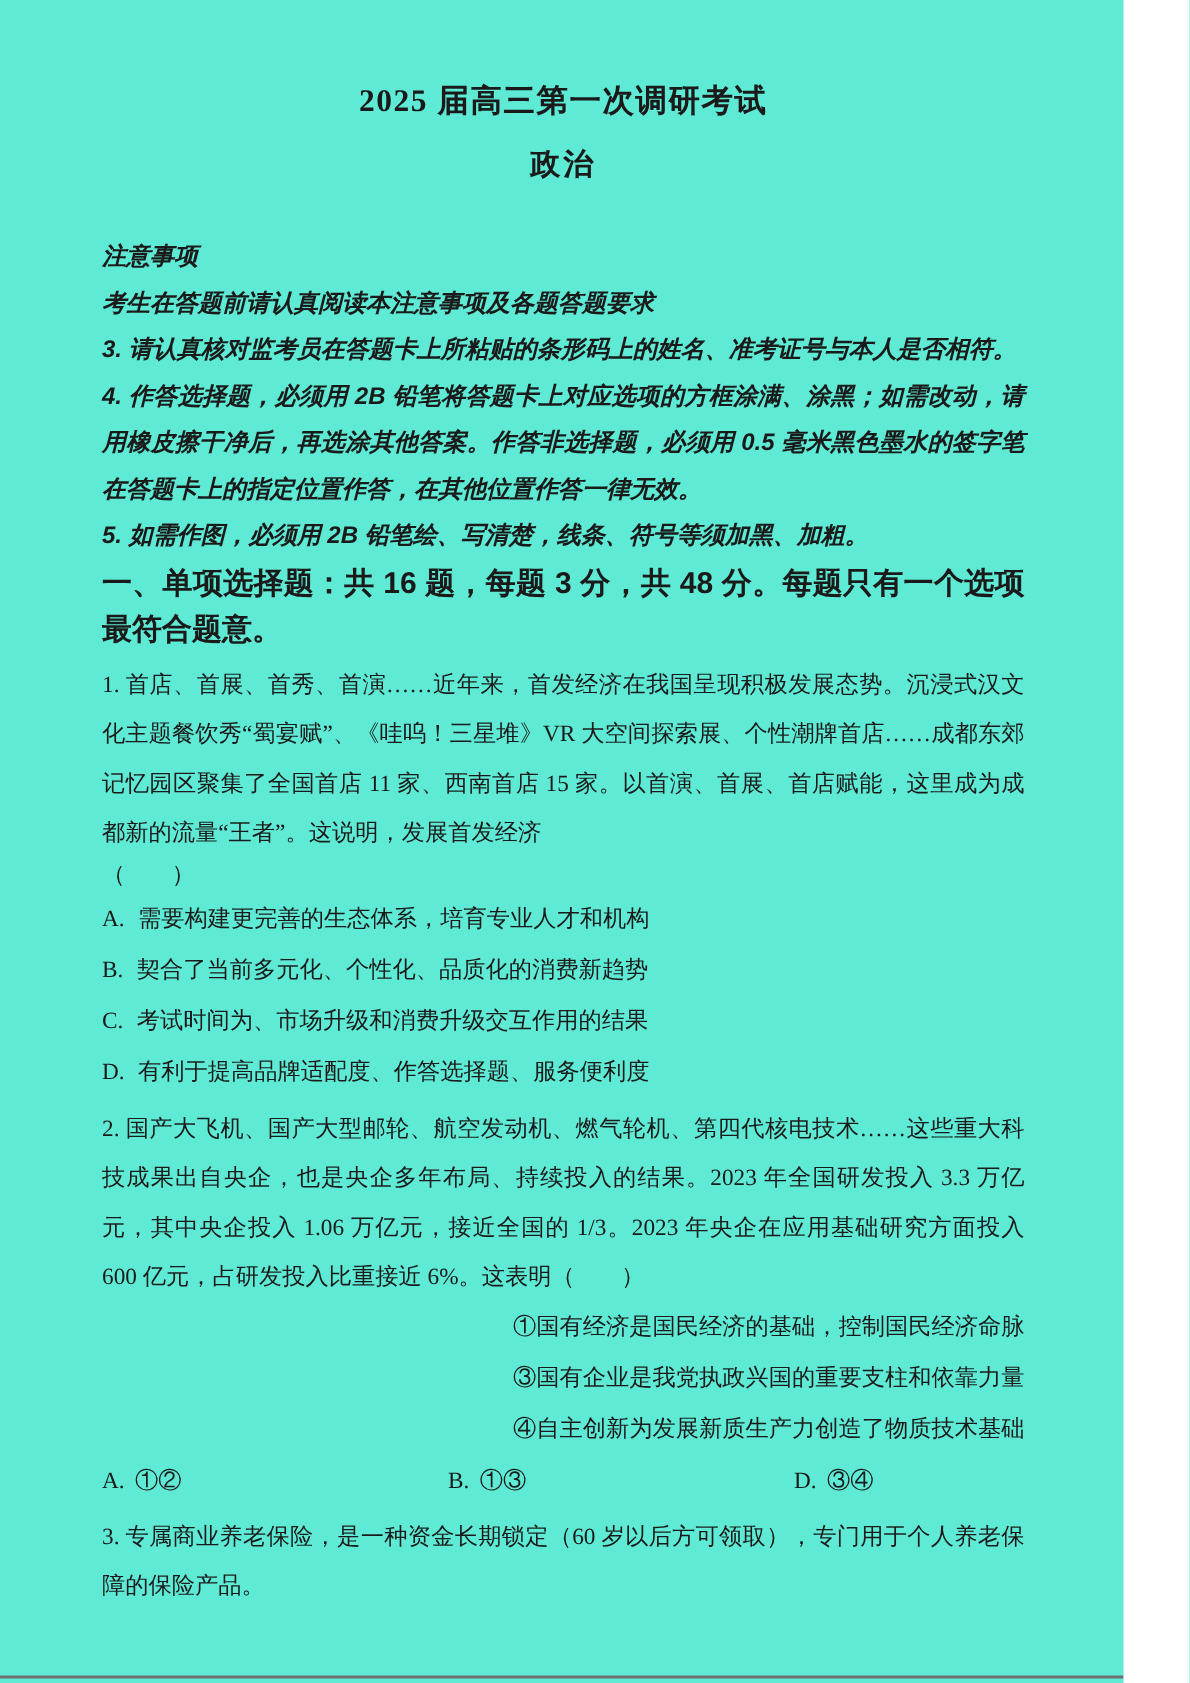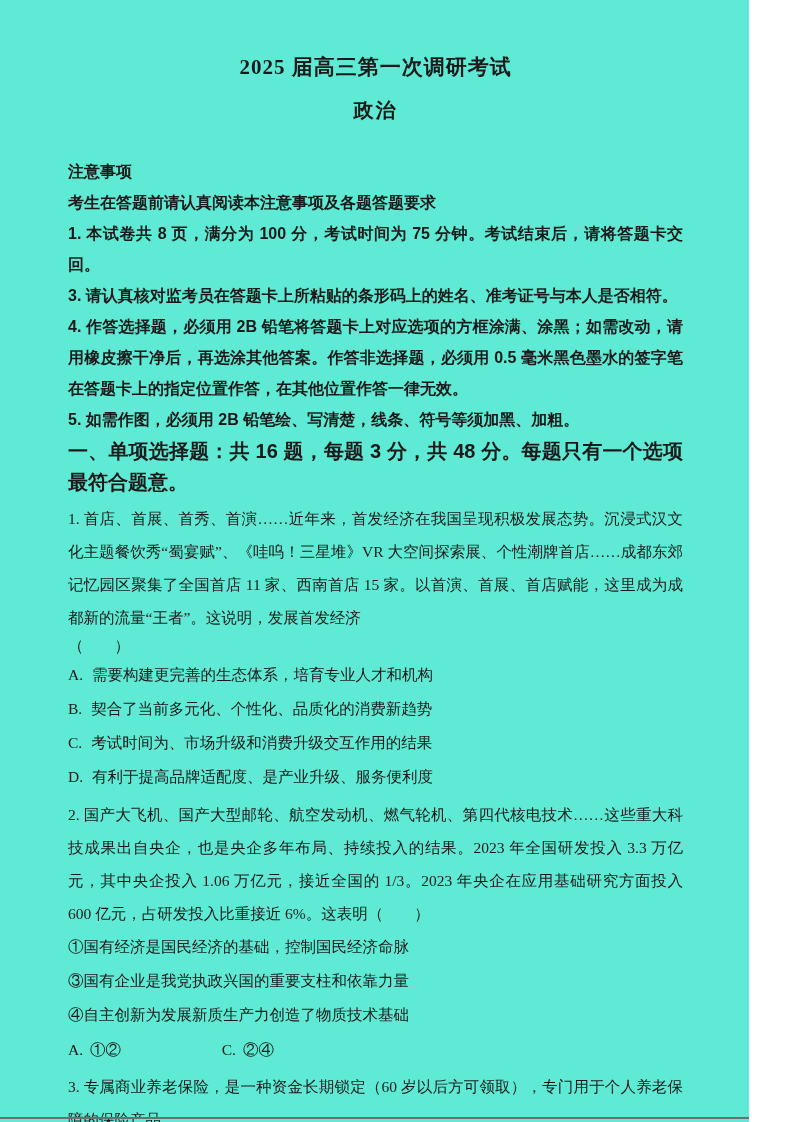--- a/index.html
+++ b/index.html
@@ -32,20 +32,21 @@
   .subject {
     margin: 14px 0 15px 0;
     font-weight: bold;
     font-size: 20px;
     line-height: 28px;
     text-align: center;
     letter-spacing: 2px;
   }
   .notice {
     margin-top: 32px;
+    font-style: italic;
   }
   .notice p {
     margin: 0;
     font-family: "Liberation Sans", "DejaVu Sans", sans-serif;
     font-weight: bold;
     font-size: 16px;
     line-height: 31px;
     text-align: justify;
   }
   .section-header {
@@ -71,26 +72,28 @@
   .option {
     margin: 0;
     font-size: 15.5px;
     line-height: 34px;
   }
   .opt-label { margin-right: 9px; }
   .statement {
     margin: 0;
     font-size: 15.5px;
     line-height: 34px;
+    text-align: right;
   }
   .options-row {
     display: flex;
     margin-top: 2px;
     font-size: 15.5px;
     line-height: 32px;
+    justify-content: space-between;
   }
   .options-row .opt-cell { flex: 0 0 25%; }
   .options-row .opt-label { margin-right: 7px; }
   .page-bottom-line {
     position: absolute;
     left: 0;
     right: 0;
     bottom: 3px;
     height: 2px;
     background: #6e6e6e;
@@ -101,45 +104,45 @@
 
 <div class="page">
   <div class="content">
 
     <h1 class="title">2025 届高三第一次调研考试</h1>
     <h2 class="subject">政治</h2>
 
     <div class="notice">
       <p>注意事项</p>
       <p>考生在答题前请认真阅读本注意事项及各题答题要求</p>
-      <p>1. 本试卷共 8 页，满分为 100 分，考试时间为 75 分钟。考试结束后，请将答题卡交回。</p>
       <p>3. 请认真核对监考员在答题卡上所粘贴的条形码上的姓名、准考证号与本人是否相符。</p>
       <p>4. 作答选择题，必须用 2B 铅笔将答题卡上对应选项的方框涂满、涂黑；如需改动，请用橡皮擦干净后，再选涂其他答案。作答非选择题，必须用 0.5 毫米黑色墨水的签字笔在答题卡上的指定位置作答，在其他位置作答一律无效。</p>
       <p>5. 如需作图，必须用 2B 铅笔绘、写清楚，线条、符号等须加黑、加粗。</p>
     </div>
 
     <p class="section-header">一、单项选择题：共 16 题，每题 3 分，共 48 分。每题只有一个选项最符合题意。</p>
 
     <div class="question">
       <p class="q-text">1. 首店、首展、首秀、首演……近年来，首发经济在我国呈现积极发展态势。沉浸式汉文化主题餐饮秀“蜀宴赋”、《哇呜！三星堆》VR 大空间探索展、个性潮牌首店……成都东郊记忆园区聚集了全国首店 11 家、西南首店 15 家。以首演、首展、首店赋能，这里成为成都新的流量“王者”。这说明，发展首发经济</p>
       <p class="paren-line">（　　）</p>
       <p class="option"><span class="opt-label">A.</span><span>需要构建更完善的生态体系，培育专业人才和机构</span></p>
       <p class="option"><span class="opt-label">B.</span><span>契合了当前多元化、个性化、品质化的消费新趋势</span></p>
       <p class="option"><span class="opt-label">C.</span><span>考试时间为、市场升级和消费升级交互作用的结果</span></p>
-      <p class="option"><span class="opt-label">D.</span><span>有利于提高品牌适配度、是产业升级、服务便利度</span></p>
+      <p class="option"><span class="opt-label">D.</span><span>有利于提高品牌适配度、作答选择题、服务便利度</span></p>
     </div>
 
     <div class="question">
       <p class="q-text">2. 国产大飞机、国产大型邮轮、航空发动机、燃气轮机、第四代核电技术……这些重大科技成果出自央企，也是央企多年布局、持续投入的结果。2023 年全国研发投入 3.3 万亿元，其中央企投入 1.06 万亿元，接近全国的 1/3。2023 年央企在应用基础研究方面投入 600 亿元，占研发投入比重接近 6%。这表明（　　）</p>
       <p class="statement">①国有经济是国民经济的基础，控制国民经济命脉</p>
       <p class="statement">③国有企业是我党执政兴国的重要支柱和依靠力量</p>
       <p class="statement">④自主创新为发展新质生产力创造了物质技术基础</p>
       <div class="options-row">
         <span class="opt-cell"><span class="opt-label">A.</span><span>①②</span></span>
-        <span class="opt-cell"><span class="opt-label">C.</span><span>②④</span></span>
+        <span class="opt-cell"><span class="opt-label">B.</span><span>①③</span></span>
+        <span class="opt-cell"><span class="opt-label">D.</span><span>③④</span></span>
       </div>
     </div>
 
     <div class="question">
       <p class="q-text">3. 专属商业养老保险，是一种资金长期锁定（60 岁以后方可领取），专门用于个人养老保障的保险产品。</p>
     </div>
 
   </div>
 
   <div class="page-bottom-line"></div>

